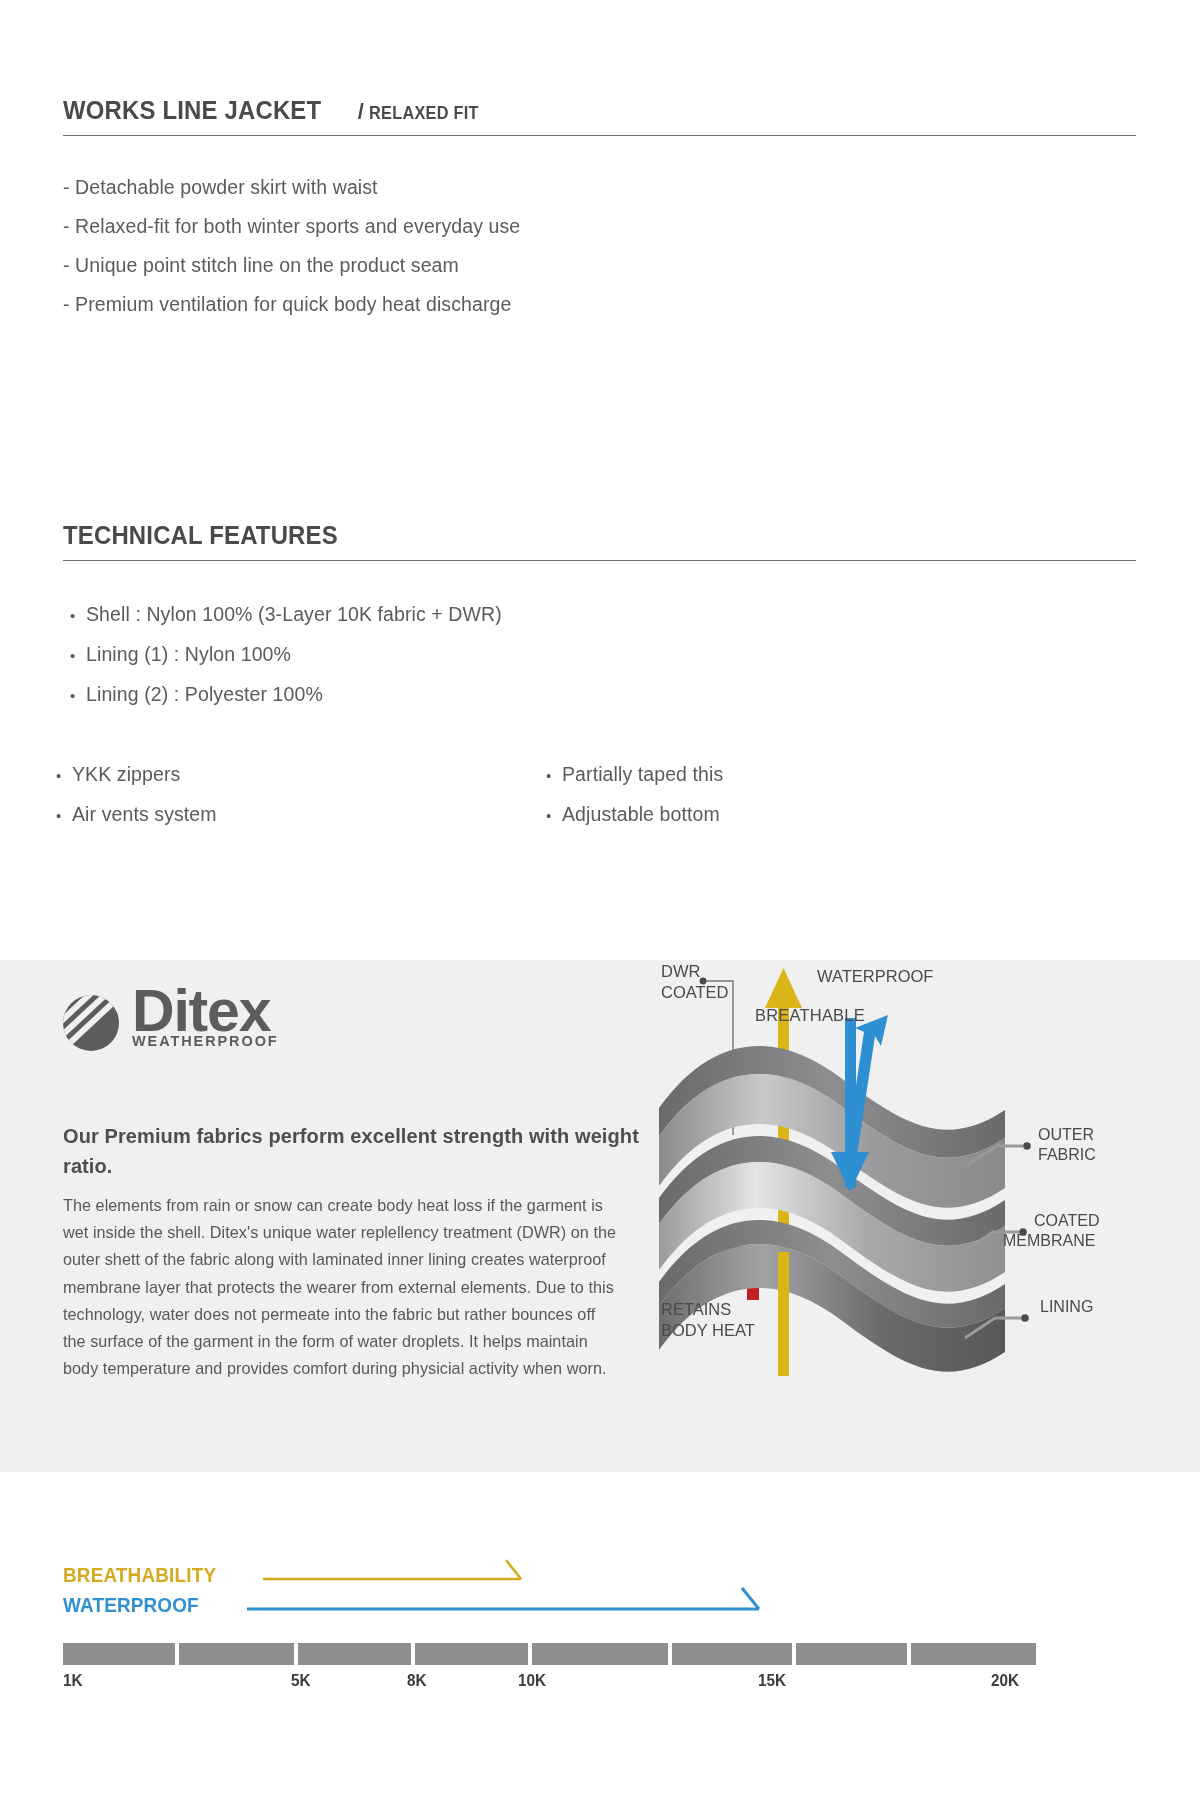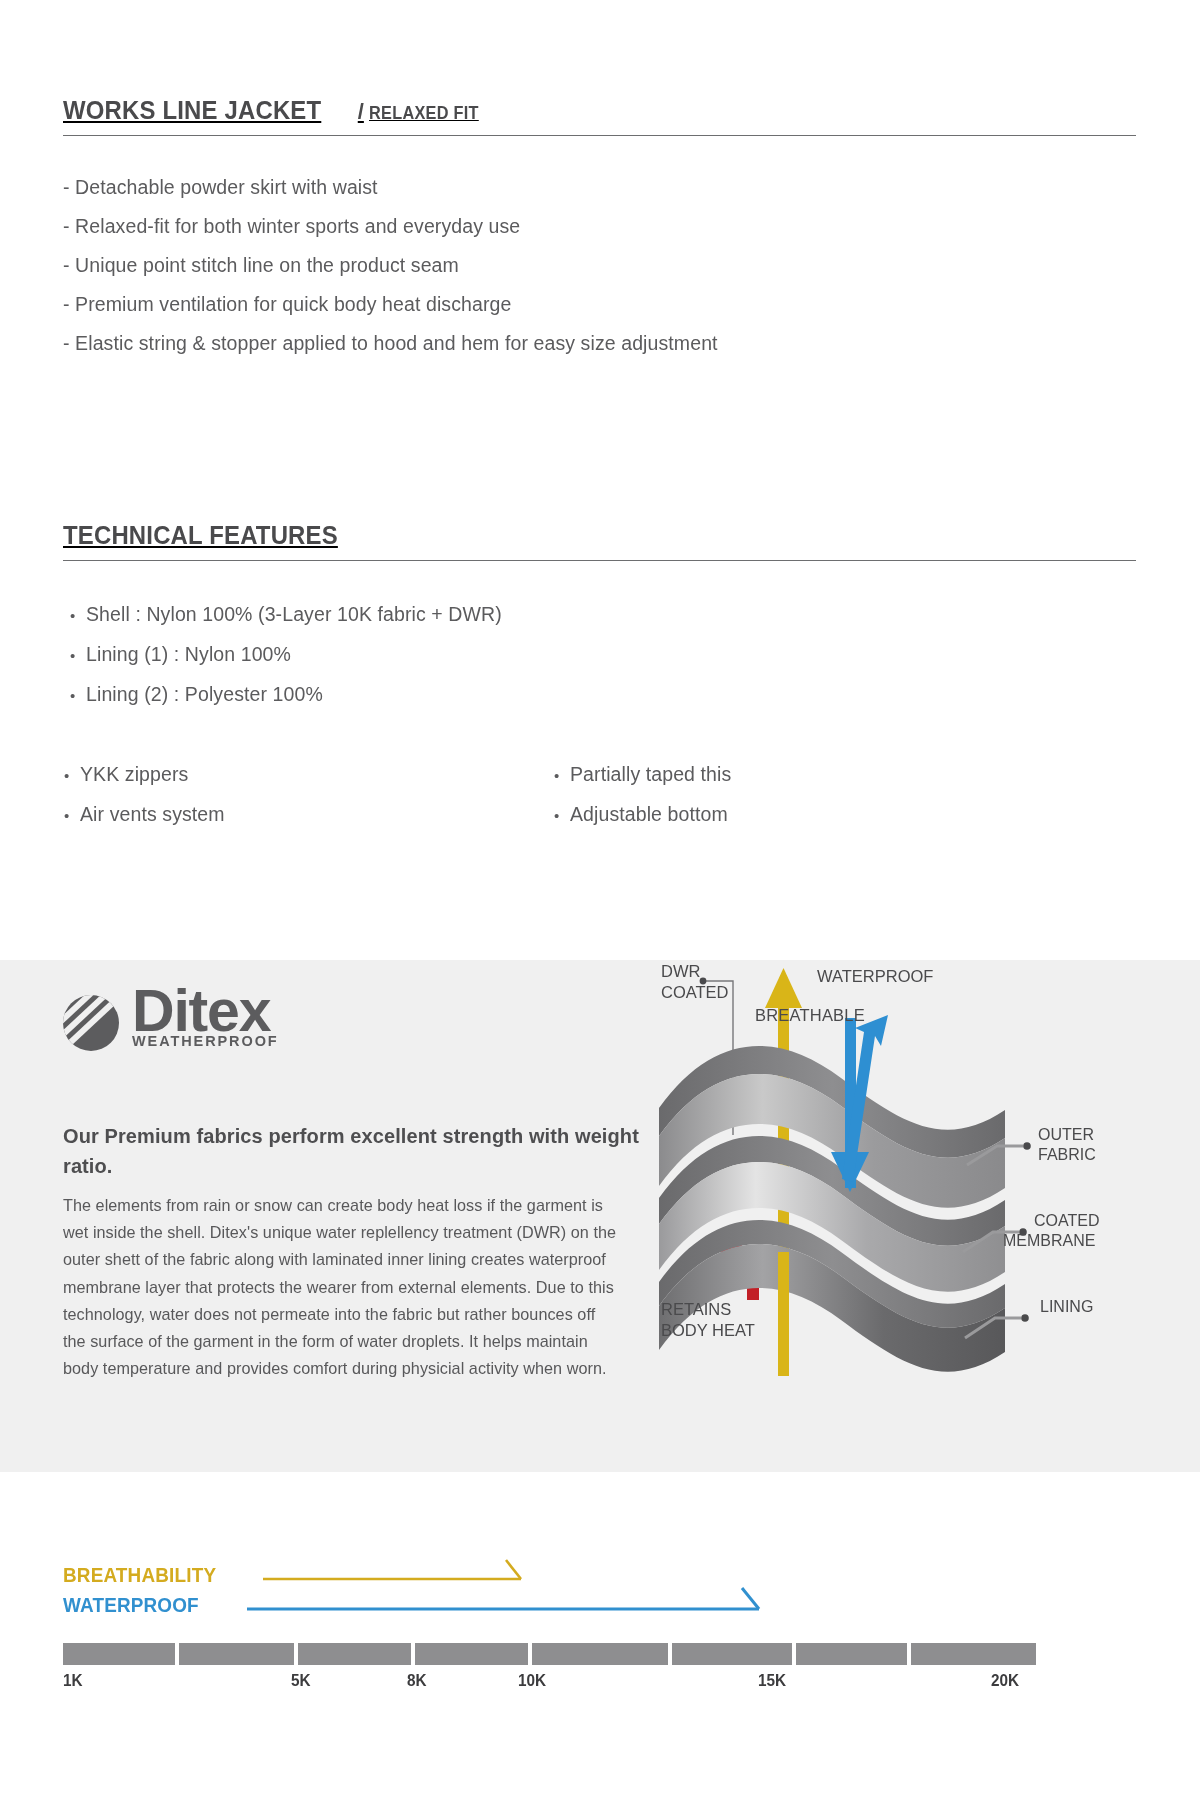--- a/index.html
+++ b/index.html
@@ -25,21 +25,20 @@
     left: 0; top: 0;
     width: 1200px;
     height: 960px;
     background: #ffffff;
   }
 
   .heading-block {
     position: absolute;
     left: 63px;
     width: 1073px;
-    text-decoration: underline;
   }
   .heading-row {
     display: flex;
     align-items: baseline;
     padding-bottom: 9px;
     border-bottom: 1.6px solid #6d6e70;
   }
   .heading-main {
     font-size: 26px;
     font-weight: bold;
@@ -85,21 +84,21 @@
   }
   .tf-line .dot {
     display: inline-block;
     width: 16px;
     color: #5b5b5d;
     font-size: 15px;
   }
 
   .two-col {
     position: absolute;
-    left: 64px;
+    left: 56px;
     width: 1000px;
     display: flex;
   }
   .two-col .col { width: 490px; }
   .two-col .col.right { margin-left: 0; }
 
   
   .gray-panel {
     position: absolute;
     left: 0;
@@ -238,21 +237,20 @@
         <span class="heading-sep">/</span>
         <span class="heading-sub">RELAXED FIT</span>
       </div>
     </div>
 
     <div class="bullet-list" style="top:168px;">
       <div class="bullet-line">- Detachable powder skirt with waist</div>
       <div class="bullet-line">- Relaxed-fit for both winter sports and everyday use</div>
       <div class="bullet-line">- Unique point stitch line on the product seam</div>
       <div class="bullet-line">- Premium ventilation for quick body heat discharge</div>
-      <div class="bullet-line">- Elastic string &amp; stopper applied to hood and hem for easy size adjustment</div>
     </div>
 
     <div class="heading-block" style="top:520px;">
       <div class="heading-row">
         <span class="heading-main">TECHNICAL FEATURES</span>
       </div>
     </div>
 
     <div class="tf-list" style="top:595px;">
       <div class="tf-line"><span class="dot">•</span><span>Shell : Nylon 100% (3-Layer 10K fabric + DWR)</span></div>

